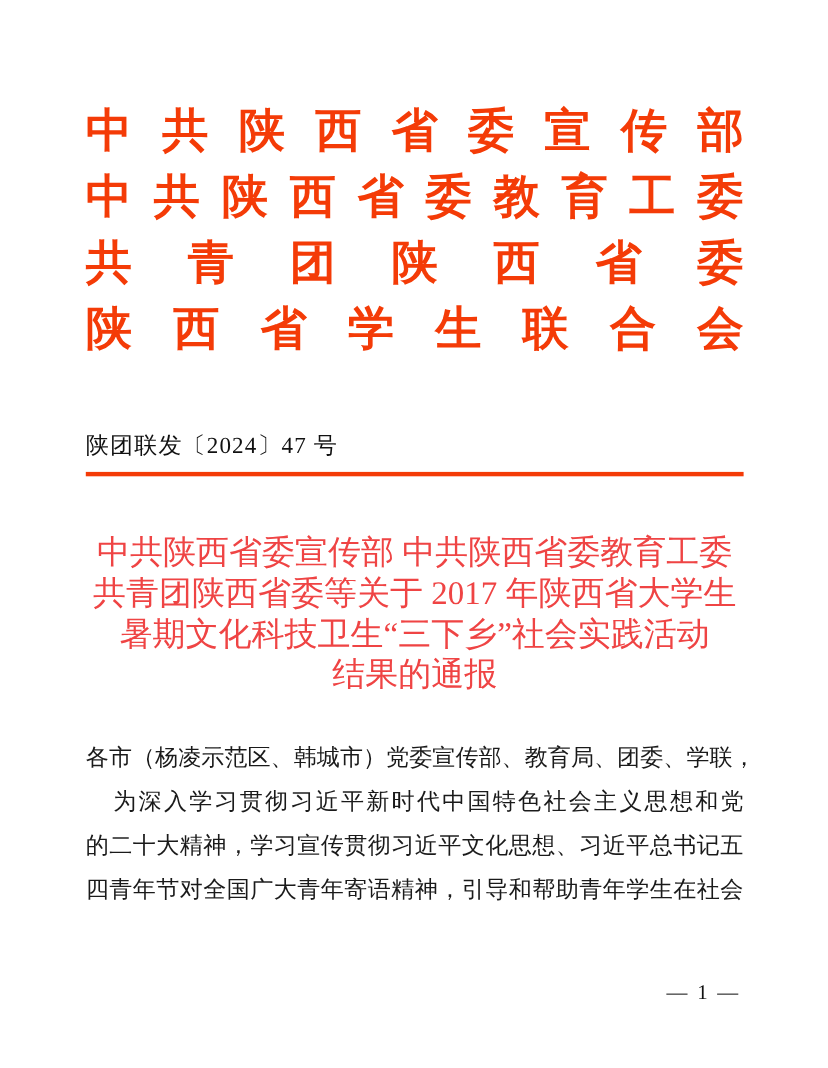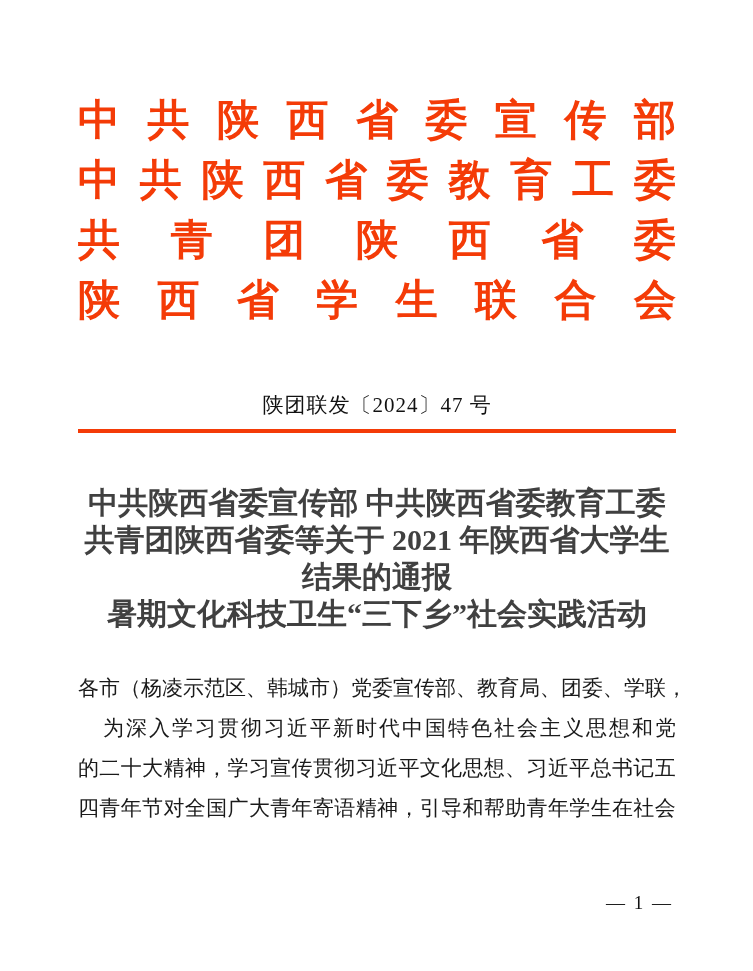--- a/index.html
+++ b/index.html
@@ -25,36 +25,35 @@
     justify-content: space-between;
     color: var(--red, #f43b07);
     font-weight: bold;
     font-size: 42px;
     line-height: 60px;
     height: 60px;
     white-space: nowrap;
   }
   .doc-number {
     margin-top: 63px;
-    text-align: center;
     font-size: 21px;
     line-height: 24px;
     letter-spacing: 1px;
     color: #111111;
   }
   .red-rule {
     margin-top: 12px;
     height: 4px;
     background: var(--red, #f43b07);
   }
   .title-block {
     margin-top: 51px;
     text-align: center;
-    font-weight: bold;
-    color: #404040;
+    font-weight: normal;
+    color: #ef4444;
   }
   .title-line {
     font-size: 30px;
     line-height: 37px;
     white-space: nowrap;
   }
   .body-block {
     margin-top: 36px;
     font-size: 21px;
     color: #1a1a1a;
@@ -130,23 +129,23 @@
           <span>会</span>
         </div>
     </div>
 
     <div class="doc-number">陕团联发〔2024〕47 号</div>
 
     <div class="red-rule"></div>
 
     <div class="title-block">
       <div class="title-line">中共陕西省委宣传部 中共陕西省委教育工委</div>
-      <div class="title-line">共青团陕西省委等关于 2021 年陕西省大学生</div>
+      <div class="title-line">共青团陕西省委等关于 2017 年陕西省大学生</div>
+      <div class="title-line">暑期文化科技卫生“三下乡”社会实践活动</div>
       <div class="title-line">结果的通报</div>
-      <div class="title-line">暑期文化科技卫生“三下乡”社会实践活动</div>
     </div>
 
     <div class="body-block">
       <div class="body-line fill">
           <span>各</span>
           <span>市</span>
           <span>（</span>
           <span>杨</span>
           <span>凌</span>
           <span>示</span>

